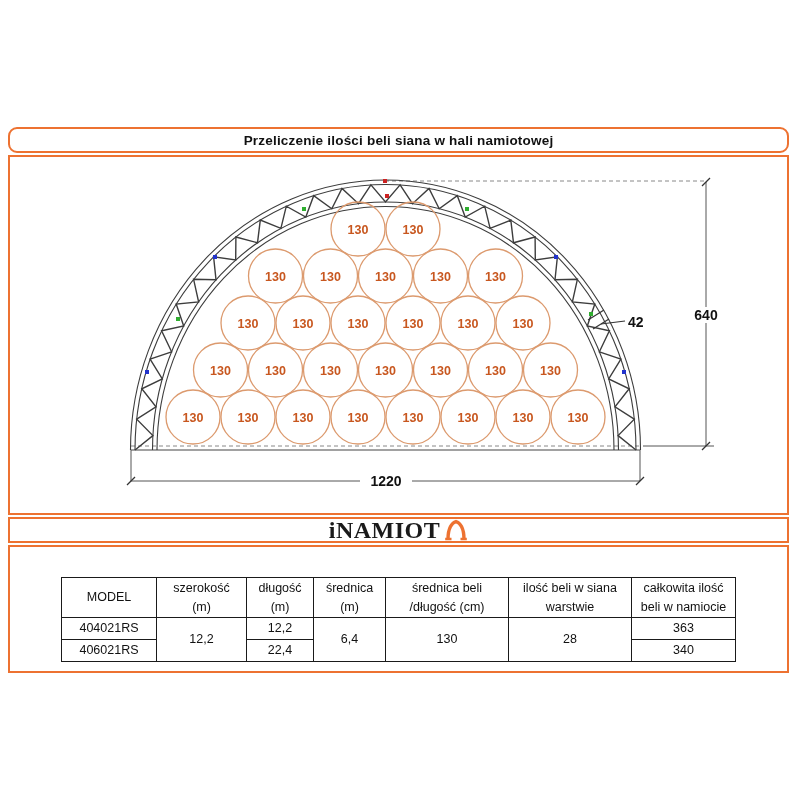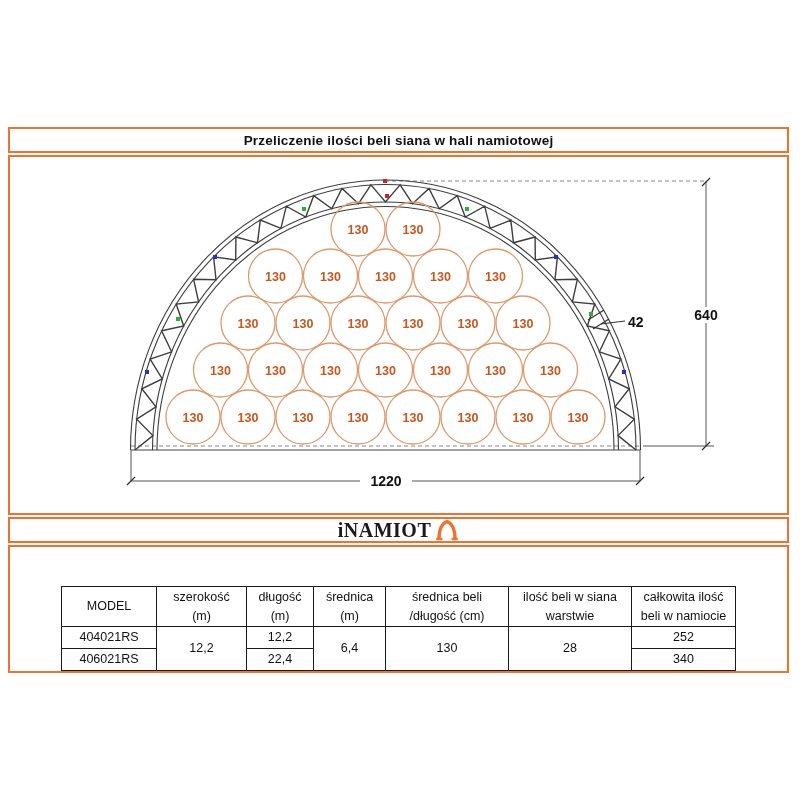--- a/index.html
+++ b/index.html
@@ -4,26 +4,26 @@
 <style>
   html,body{margin:0;padding:0;background:#ffffff;}
   .page{
     position:relative;width:800px;height:800px;background:#fff;
     font-family:"Liberation Sans",sans-serif;color:#111;overflow:hidden;
   }
   .obox{
     position:absolute;left:8px;width:781px;
     border:2px solid #ed7231;background:#fff;box-sizing:border-box;
   }
-  .titlebox{top:127px;height:26px;display:flex;align-items:center;justify-content:center;}
+  .titlebox{top:127px;height:26px;display:flex;align-items:center;justify-content:center;border-radius:9px;}
   .titlebox .t{font-size:13.5px;font-weight:bold;letter-spacing:.2px;}
   .diagrambox{top:155px;height:360px;}
   .logobox{top:517px;height:26px;display:flex;align-items:center;justify-content:center;gap:4px;}
-  .logotext{font-family:"Liberation Serif",serif;font-weight:bold;font-size:20px;letter-spacing:.5px;color:#1a1a1a;}
-  .tablebox{top:545px;height:128px;display:flex;justify-content:center;align-items:flex-end;padding-top:21px;}
+  .logotext{font-family:"Liberation Serif",serif;font-weight:bold;font-size:24px;letter-spacing:.5px;color:#1a1a1a;}
+  .tablebox{top:545px;height:128px;display:flex;justify-content:center;align-items:center;padding-top:21px;}
   table.spec{border-collapse:collapse;table-layout:fixed;background:#fff;}
   table.spec th,table.spec td{
     border:1.5px solid #1a1a1a;text-align:center;vertical-align:middle;
     font-size:12.5px;font-weight:normal;padding:0 2px;white-space:pre-line;line-height:1.45;
   }
   table.spec thead th{height:39px;}
   table.spec tbody td{height:21px;}
   .bold{font-weight:bold;}
   svg.overlay{position:absolute;left:0;top:0;pointer-events:none;}
 </style>
@@ -225,21 +225,21 @@
         </tr>
       </thead>
       <tbody>
         <tr>
           <td class="bold">404021RS</td>
           <td rowspan="2">12,2</td>
           <td>12,2</td>
           <td rowspan="2">6,4</td>
           <td rowspan="2">130</td>
           <td rowspan="2">28</td>
-          <td>252</td>
+          <td>363</td>
         </tr>
         <tr>
           <td class="bold">406021RS</td>
           <td>22,4</td>
           <td>340</td>
         </tr>
       </tbody>
     </table>
   </div>
 

